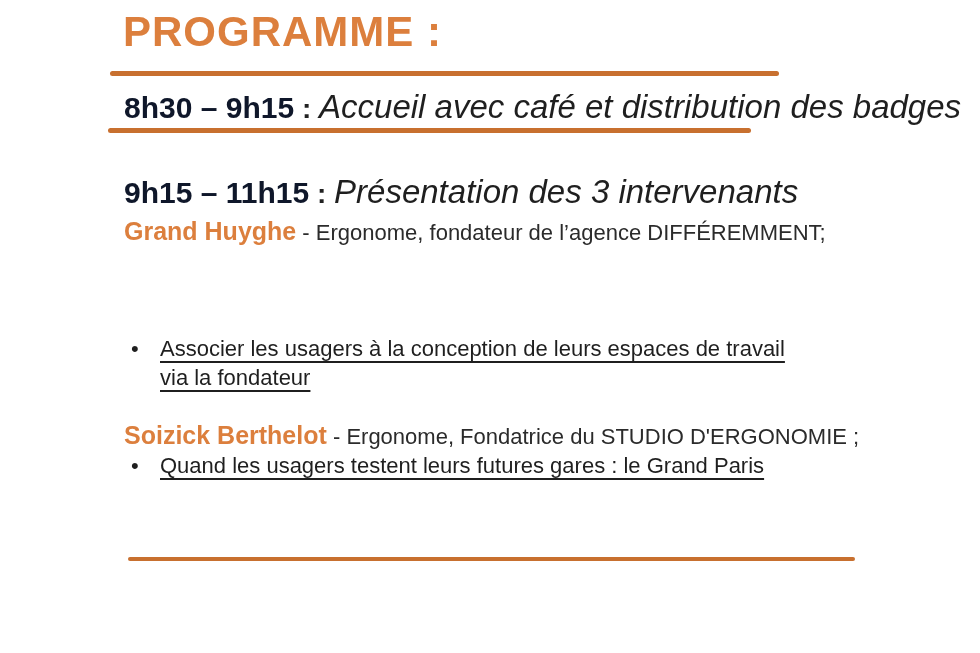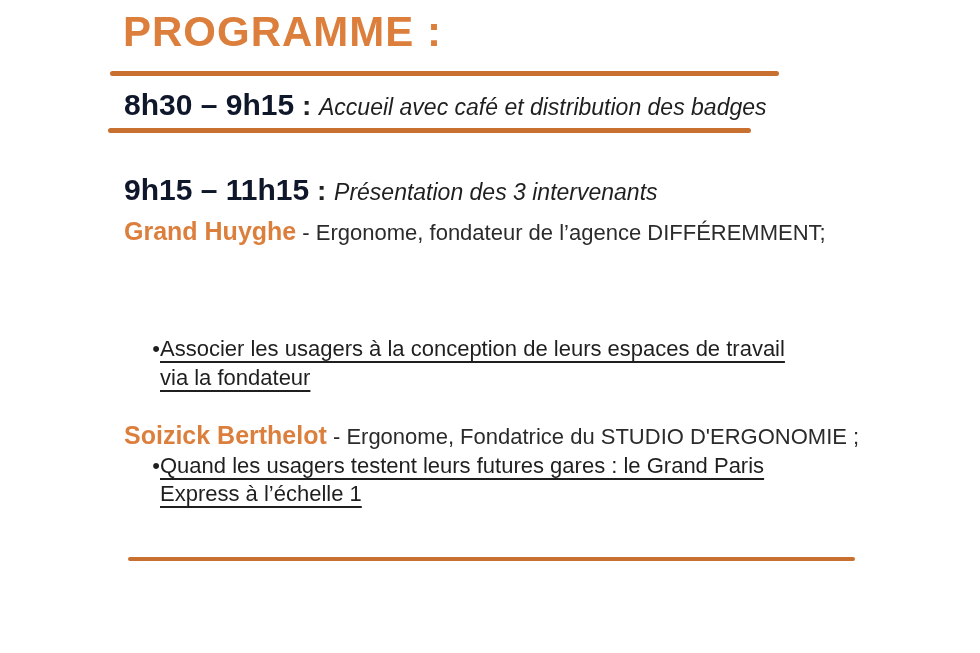--- a/index.html
+++ b/index.html
@@ -3,41 +3,40 @@
 <meta charset="utf-8">
 <style>
   html,body { margin:0; padding:0; background:#ffffff; }
   .slide {
     position:relative;
     width:980px; height:653px;
     background:#ffffff;
     overflow:hidden;
     font-family:"Liberation Sans", sans-serif;
     color:#222222;
-    text-align:right;
   }
   .abs { position:absolute; }
 
   .title {
     left:123px; top:8px;
     font-size:42px; font-weight:700;
     letter-spacing:1px;
     color:#DC7F3D;
     white-space:nowrap;
   }
 
   .rule { background:#C8702F; border-radius:3px; }
   .rule-top    { left:110px; top:71px;  width:669px; height:5px; }
   .rule-mid    { left:108px; top:128px; width:643px; height:5px; }
   .rule-bottom { left:128px; top:557px; width:727px; height:4px; }
 
   .sched { white-space:nowrap; }
   .sched .time  { font-size:30px; font-weight:700; color:#0f172a; }
   .sched .colon { font-size:28px; font-weight:700; color:#222222; }
-  .sched .desc  { font-size:23px; font-style:italic; color:#1f1f1f; }
+  .sched .desc  { font-size:33px; font-style:italic; color:#1f1f1f; }
   .sched-1 { left:124px; top:88px; }
   .sched-2 { left:124px; top:173px; }
 
   .speaker { white-space:nowrap; }
   .speaker .name { font-size:25px; font-weight:700; color:#DC7F3D; }
   .speaker .role { font-size:22px; color:#2b2b2b;margin-top:18px; }
   .speaker-1 { left:124px; top:217px; }
   .speaker-2 { left:124px; top:305px; }
   .speaker-3 { left:124px; top:421px; }
 
@@ -87,19 +86,16 @@
   <div class="abs talk-line cont talk-2b">
     <span class="talk-text">via la fondateur </span>
   </div>
 
   <div class="abs speaker speaker-3">
     <span class="name">Soizick Berthelot</span><span class="role"> - Ergonome, Fondatrice du STUDIO D'ERGONOMIE ;</span>
   </div>
   <div class="abs talk-line talk-3a">
     <span class="bullet">•</span><span class="talk-text">Quand les usagers testent leurs futures gares : le Grand Paris</span>
   </div>
-  <div class="abs talk-line cont talk-3b">
-    <span class="talk-text">Express à l’échelle 1</span>
-  </div>
 
   <div class="abs rule rule-bottom"></div>
 
 </div>
 
 </body></html>

